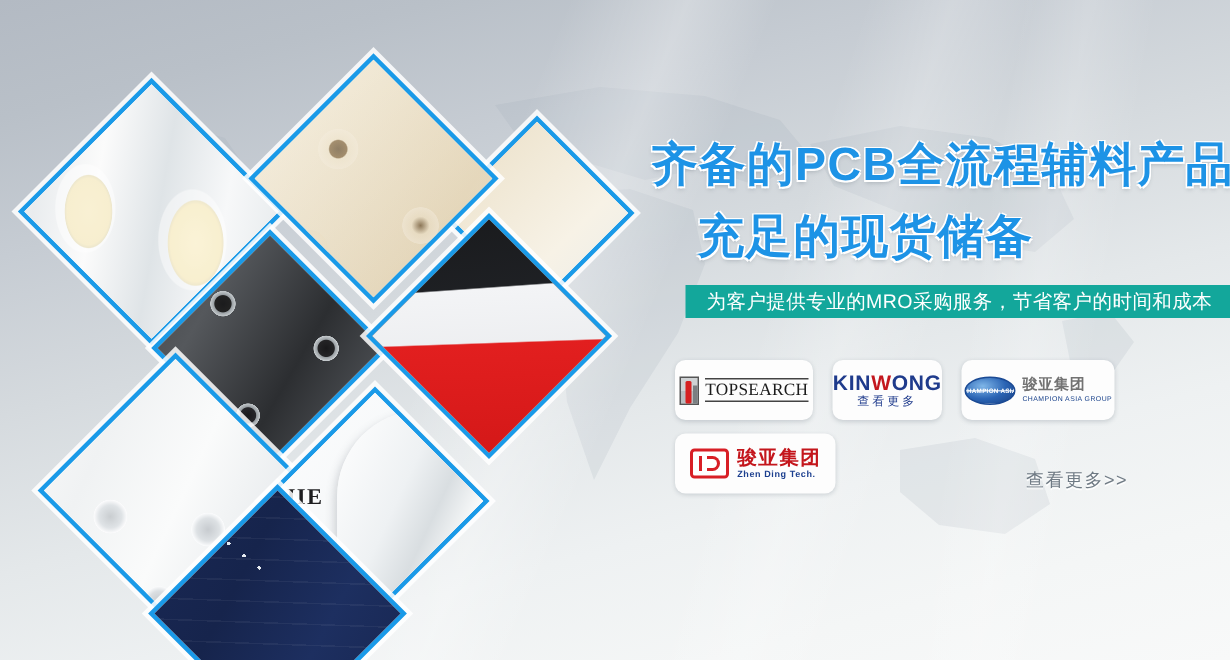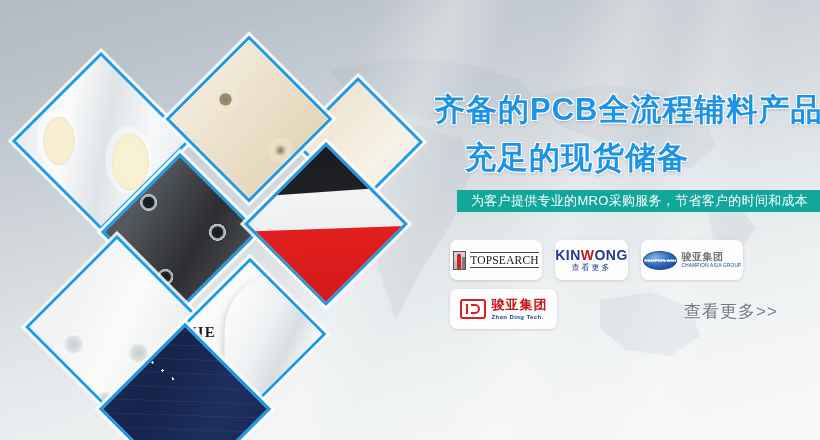--- a/index.html
+++ b/index.html
@@ -265,22 +265,22 @@
     content:""; position:absolute; left:9px; right:4px; top:3px; bottom:3px;
     border:2px solid #d81f26; border-left:none; border-radius:0 6px 6px 0;
   }
   .zd-txt { display:flex; flex-direction:column; line-height:1; }
   .zd-cn { font-size:13px; font-weight:bold; color:#c4161c; letter-spacing:1px;
            font-family:"Liberation Serif", serif; }
   .zd-en { font-size:6px; font-weight:bold; color:#1c3f8f; letter-spacing:.4px; margin-top:3px; }
 
   
   .more {
-    position:absolute; left:684px; top:300px;
-    font-size:17px; color:#6f7a84;
+    position:absolute; left:684px; top:312px;
+    font-size:12px; color:#6f7a84;
     letter-spacing:1px;
     text-shadow:0 1px 0 rgba(255,255,255,.9);
     white-space:nowrap;
     cursor:pointer;
   }
 </style>
 </head>
 <body>
 
 <div id="banner">

